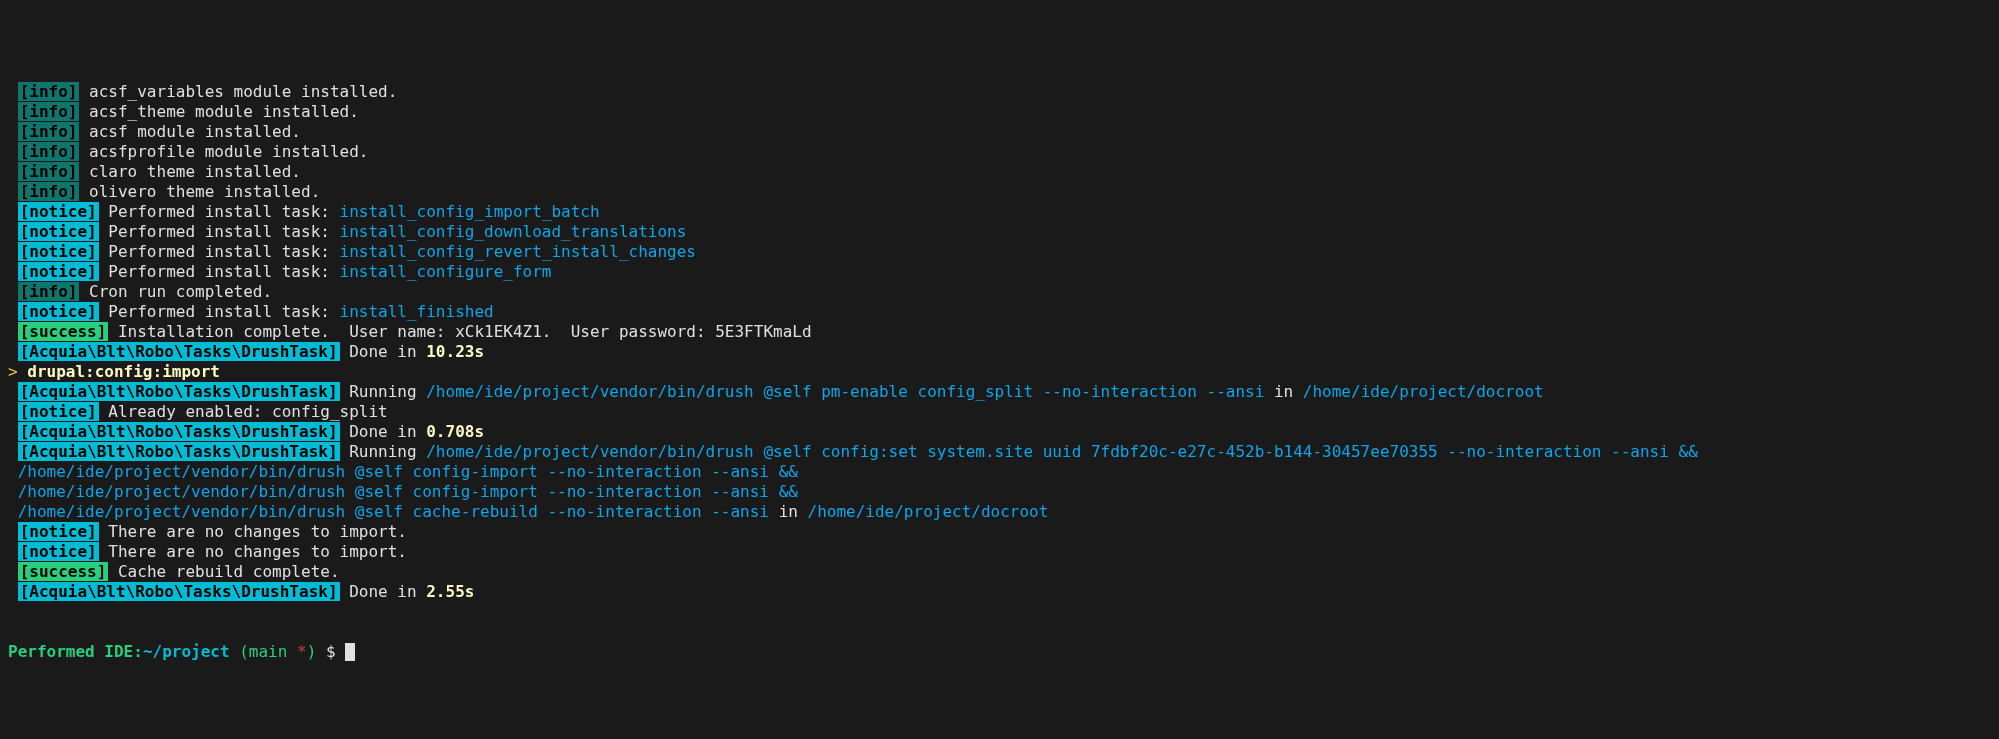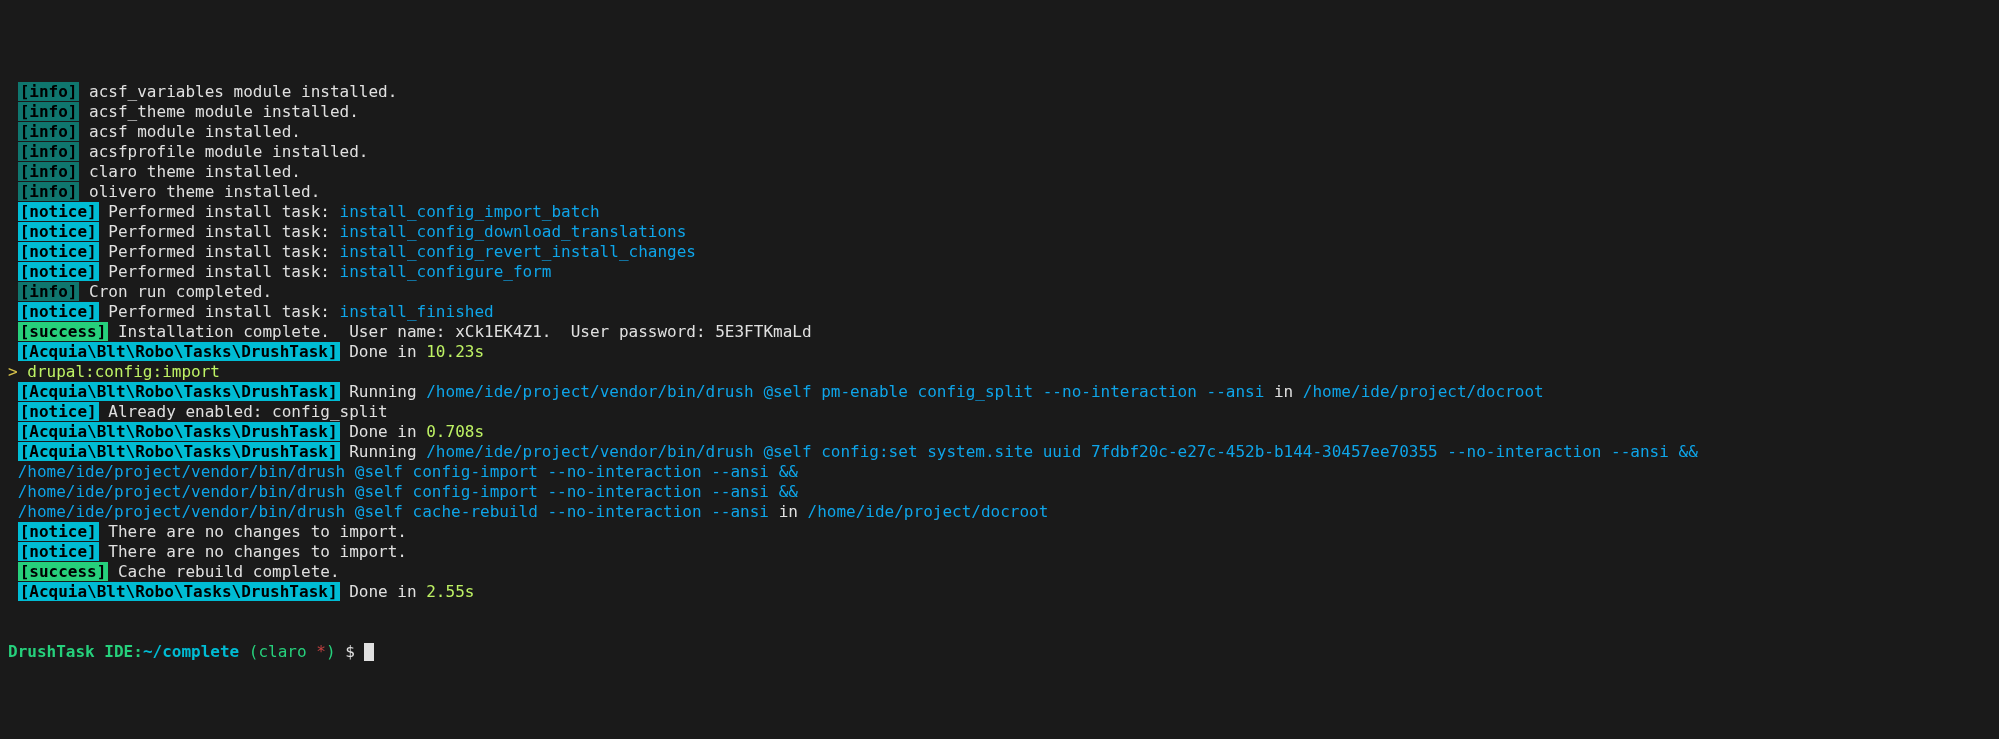--- a/index.html
+++ b/index.html
@@ -12,32 +12,32 @@
       white-space: pre;
       padding: 2px 8px;
       overflow-x: auto;
     }
     .line { display: block; white-space: pre-wrap; word-break: break-all; }
     .tag-info { background: #0f766e; color: #000; font-weight: bold; padding: 0 2px; }
     .tag-notice { background: #00bcd4; color: #000; font-weight: bold; padding: 0 2px; }
     .tag-success { background: #26d07c; color: #000; font-weight: bold; padding: 0 2px; }
     .tag-task { background: #00bcd4; color: #000; font-weight: bold; padding: 0 2px; margin-top: 40px; }
     .green { color: #0ea5e9; }
-    .yellow { color: #bef264; font-weight: normal; margin-top: 20px; }
+    .yellow { color: #fef9c3; font-weight: bold; margin-top: 20px; }
     .white { color: #e0e0e0; text-align: right; }
     .prompt-gt { color: #d4c04a; }
     .prompt-host { color: #26d07c; font-weight: bold; }
     .prompt-path { color: #00bcd4; font-weight: bold; }
     .prompt-branch { color: #26d07c; }
     .prompt-star { color: #c04040; }
     .cursor { background: #e0e0e0; display: inline-block; width: 10px; height: 18px; vertical-align: text-bottom; }
   </style>
 </head>
 <body>
 
 
 
 <div id="terminal"><div class="line"> <span class="tag-info">[info]</span><span class="white"> acsf_variables module installed.</span></div><div class="line"> <span class="tag-info">[info]</span><span class="white"> acsf_theme module installed.</span></div><div class="line"> <span class="tag-info">[info]</span><span class="white"> acsf module installed.</span></div><div class="line"> <span class="tag-info">[info]</span><span class="white"> acsfprofile module installed.</span></div><div class="line"> <span class="tag-info">[info]</span><span class="white"> claro theme installed.</span></div><div class="line"> <span class="tag-info">[info]</span><span class="white"> olivero theme installed.</span></div><div class="line"> <span class="tag-notice">[notice]</span><span class="white"> Performed install task: </span><span class="green">install_config_import_batch</span></div><div class="line"> <span class="tag-notice">[notice]</span><span class="white"> Performed install task: </span><span class="green">install_config_download_translations</span></div><div class="line"> <span class="tag-notice">[notice]</span><span class="white"> Performed install task: </span><span class="green">install_config_revert_install_changes</span></div><div class="line"> <span class="tag-notice">[notice]</span><span class="white"> Performed install task: </span><span class="green">install_configure_form</span></div><div class="line"> <span class="tag-info">[info]</span><span class="white"> Cron run completed.</span></div><div class="line"> <span class="tag-notice">[notice]</span><span class="white"> Performed install task: </span><span class="green">install_finished</span></div><div class="line"> <span class="tag-success">[success]</span><span class="white"> Installation complete.  User name: xCk1EK4Z1.  User password: 5E3FTKmaLd</span></div><div class="line"> <span class="tag-task">[Acquia\Blt\Robo\Tasks\DrushTask]</span><span class="white"> Done in </span><span class="yellow">10.23s</span></div><div class="line"><span class="prompt-gt">&gt;</span><span class="yellow"> drupal:config:import</span></div><div class="line"> <span class="tag-task">[Acquia\Blt\Robo\Tasks\DrushTask]</span><span class="white"> Running </span><span class="green">/home/ide/project/vendor/bin/drush @self pm-enable config_split --no-interaction --ansi</span><span class="white"> in </span><span class="green">/home/ide/project/docroot</span></div><div class="line"> <span class="tag-notice">[notice]</span><span class="white"> Already enabled: config_split</span></div><div class="line"> <span class="tag-task">[Acquia\Blt\Robo\Tasks\DrushTask]</span><span class="white"> Done in </span><span class="yellow">0.708s</span></div><div class="line"> <span class="tag-task">[Acquia\Blt\Robo\Tasks\DrushTask]</span><span class="white"> Running </span><span class="green">/home/ide/project/vendor/bin/drush @self config:set system.site uuid 7fdbf20c-e27c-452b-b144-30457ee70355 --no-interaction --ansi &amp;&amp;</span></div><div class="line"><span class="green"> /home/ide/project/vendor/bin/drush @self config-import --no-interaction --ansi &amp;&amp;</span></div><div class="line"><span class="green"> /home/ide/project/vendor/bin/drush @self config-import --no-interaction --ansi &amp;&amp;</span></div><div class="line"><span class="green"> /home/ide/project/vendor/bin/drush @self cache-rebuild --no-interaction --ansi</span><span class="white"> in </span><span class="green">/home/ide/project/docroot</span></div><div class="line"> <span class="tag-notice">[notice]</span><span class="white"> There are no changes to import.</span></div><div class="line"> <span class="tag-notice">[notice]</span><span class="white"> There are no changes to import.</span></div><div class="line"> <span class="tag-success">[success]</span><span class="white"> Cache rebuild complete.</span></div><div class="line"> <span class="tag-task">[Acquia\Blt\Robo\Tasks\DrushTask]</span><span class="white"> Done in </span><span class="yellow">2.55s</span></div></div>
 
-<div class="line"><span class="prompt-host">DrushTask IDE</span><span class="prompt-host">:</span><span class="prompt-path">~/complete</span><span class="prompt-branch"> (</span><span class="prompt-branch">claro</span><span class="prompt-star"> *</span><span class="prompt-branch">)</span><span class="white"> $ </span><span class="cursor"></span></div>
+<div class="line"><span class="prompt-host">Performed IDE</span><span class="prompt-host">:</span><span class="prompt-path">~/project</span><span class="prompt-branch"> (</span><span class="prompt-branch">main</span><span class="prompt-star"> *</span><span class="prompt-branch">)</span><span class="white"> $ </span><span class="cursor"></span></div>
 
 
 
 
 </body></html>

